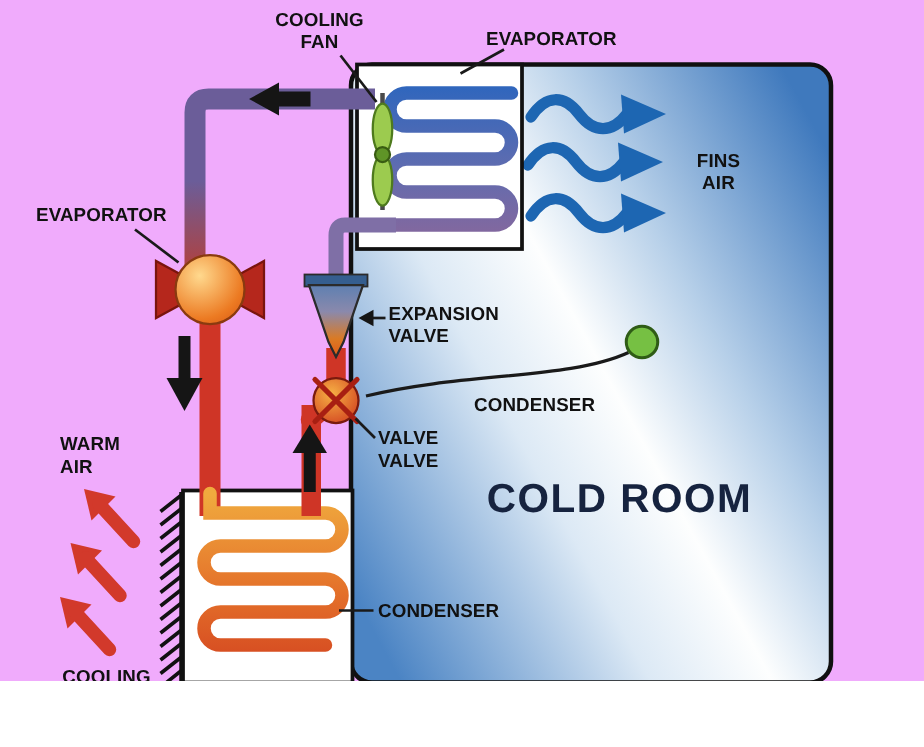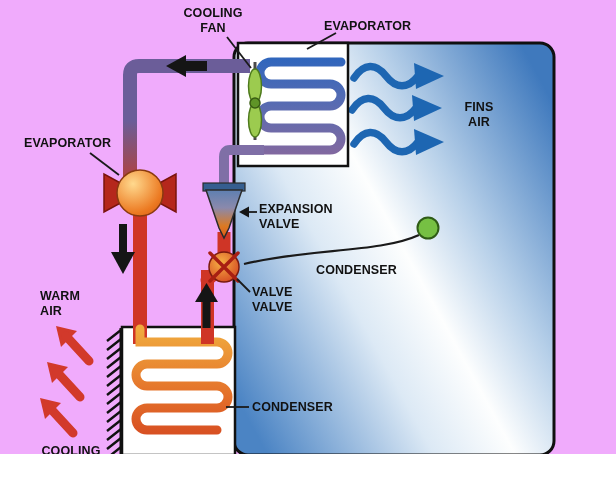--- a/index.html
+++ b/index.html
@@ -182,20 +182,21 @@
   <span>VALVE</span>
 </div>
 
 <div class="lbl" style="left:252px;top:285px">
   <span>VALVE</span>
   <span>VALVE</span>
 </div>
 
 <div class="lbl" style="left:316px;top:263px">CONDENSER</div>
 
+<div class="room-title" style="left:318px;top:317px;width:190px">COLD ROOM</div>
 
 <div class="lbl" style="left:40px;top:289px">
   <span>WARM</span>
   <span>AIR</span>
 </div>
 
 <div class="lbl center" style="left:36px;top:444px;width:70px">
   <span>COOLING</span>
   <span>FINS</span>
 </div>

